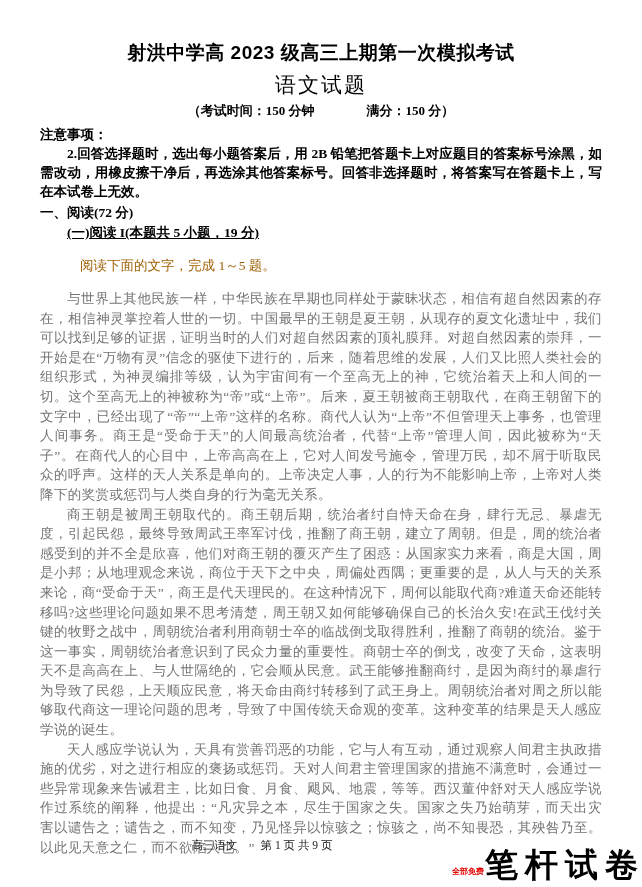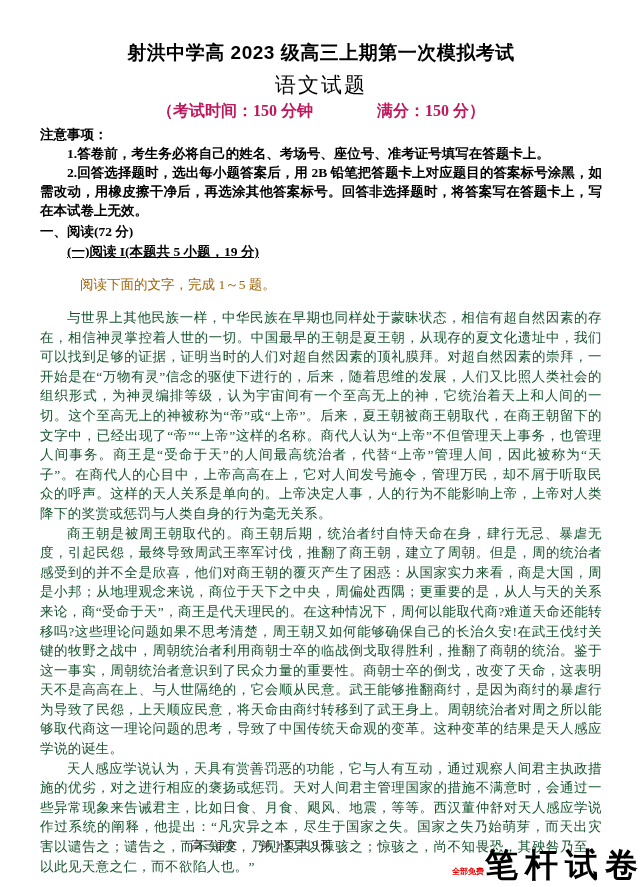--- a/index.html
+++ b/index.html
@@ -32,23 +32,23 @@
     font-weight: 400;
     font-size: 21px;
     line-height: 26px;
     letter-spacing: 2px;
     color: #000;
   }
   .exam-info {
     margin: 0 0 5px 0;
     text-align: center;
     font-weight: 700;
-    font-size: 16px;
+    font-size: 13px;
     line-height: 18px;
-    color: #be185d;
+    color: #000000;
   }
 
   .notices-heading {
     font-weight: 700;
     font-size: 13.5px;
     line-height: 19px;
     color: #000;
   }
   .notice-item {
     margin: 0;
@@ -83,21 +83,21 @@
     text-indent: 2em;
     color: #a16207;
   }
   .passage-paragraph {
     margin: 0;
     font-size: 13.5px;
     line-height: 19.6px;
     text-indent: 2em;
     text-align: justify;
     letter-spacing: 0.4px;
-    color: #14532d;
+    color: #737373;
   }
 
   .page-footer {
     position: absolute;
     top: 838px;
     left: 0;
     width: 524px;
     text-align: center;
     font-size: 11.5px;
     color: #222;
@@ -142,21 +142,20 @@
 <body>
 
 <div class="page">
   <div class="content">
 
     <h1 class="title">射洪中学高 2023 级高三上期第一次模拟考试</h1>
     <h2 class="subtitle">语文试题</h2>
     <p class="exam-info">（考试时间：150 分钟　　　　满分：150 分）</p>
 
     <div class="notices-heading">注意事项：</div>
-    <p class="notice-item">1.答卷前，考生务必将自己的姓名、考场号、座位号、准考证号填写在答题卡上。</p>
     <p class="notice-item">2.回答选择题时，选出每小题答案后，用 2B 铅笔把答题卡上对应题目的答案标号涂黑，如需改动，用橡皮擦干净后，再选涂其他答案标号。回答非选择题时，将答案写在答题卡上，写在本试卷上无效。</p>
 
     <div class="section-heading">一、阅读(72 分)</div>
     <div class="subsection-heading">(一)阅读 I(本题共 5 小题，19 分)</div>
     <p class="passage-instruction">阅读下面的文字，完成 1～5 题。</p>
 
     <p class="passage-paragraph">与世界上其他民族一样，中华民族在早期也同样处于蒙昧状态，相信有超自然因素的存在，相信神灵掌控着人世的一切。中国最早的王朝是夏王朝，从现存的夏文化遗址中，我们可以找到足够的证据，证明当时的人们对超自然因素的顶礼膜拜。对超自然因素的崇拜，一开始是在“万物有灵”信念的驱使下进行的，后来，随着思维的发展，人们又比照人类社会的组织形式，为神灵编排等级，认为宇宙间有一个至高无上的神，它统治着天上和人间的一切。这个至高无上的神被称为“帝”或“上帝”。后来，夏王朝被商王朝取代，在商王朝留下的文字中，已经出现了“帝”“上帝”这样的名称。商代人认为“上帝”不但管理天上事务，也管理人间事务。商王是“受命于天”的人间最高统治者，代替“上帝”管理人间，因此被称为“天子”。在商代人的心目中，上帝高高在上，它对人间发号施令，管理万民，却不屑于听取民众的呼声。这样的天人关系是单向的。上帝决定人事，人的行为不能影响上帝，上帝对人类降下的奖赏或惩罚与人类自身的行为毫无关系。</p>
     <p class="passage-paragraph">商王朝是被周王朝取代的。商王朝后期，统治者纣自恃天命在身，肆行无忌、暴虐无度，引起民怨，最终导致周武王率军讨伐，推翻了商王朝，建立了周朝。但是，周的统治者感受到的并不全是欣喜，他们对商王朝的覆灭产生了困惑：从国家实力来看，商是大国，周是小邦；从地理观念来说，商位于天下之中央，周偏处西隅；更重要的是，从人与天的关系来论，商“受命于天”，商王是代天理民的。在这种情况下，周何以能取代商?难道天命还能转移吗?这些理论问题如果不思考清楚，周王朝又如何能够确保自己的长治久安!在武王伐纣关键的牧野之战中，周朝统治者利用商朝士卒的临战倒戈取得胜利，推翻了商朝的统治。鉴于这一事实，周朝统治者意识到了民众力量的重要性。商朝士卒的倒戈，改变了天命，这表明天不是高高在上、与人世隔绝的，它会顺从民意。武王能够推翻商纣，是因为商纣的暴虐行为导致了民怨，上天顺应民意，将天命由商纣转移到了武王身上。周朝统治者对周之所以能够取代商这一理论问题的思考，导致了中国传统天命观的变革。这种变革的结果是天人感应学说的诞生。</p>
     <p class="passage-paragraph">天人感应学说认为，天具有赏善罚恶的功能，它与人有互动，通过观察人间君主执政措施的优劣，对之进行相应的褒扬或惩罚。天对人间君主管理国家的措施不满意时，会通过一些异常现象来告诫君主，比如日食、月食、飓风、地震，等等。西汉董仲舒对天人感应学说作过系统的阐释，他提出：“凡灾异之本，尽生于国家之失。国家之失乃始萌芽，而天出灾害以谴告之；谴告之，而不知变，乃见怪异以惊骇之；惊骇之，尚不知畏恐，其殃咎乃至。以此见天意之仁，而不欲陷人也。”</p>
 

